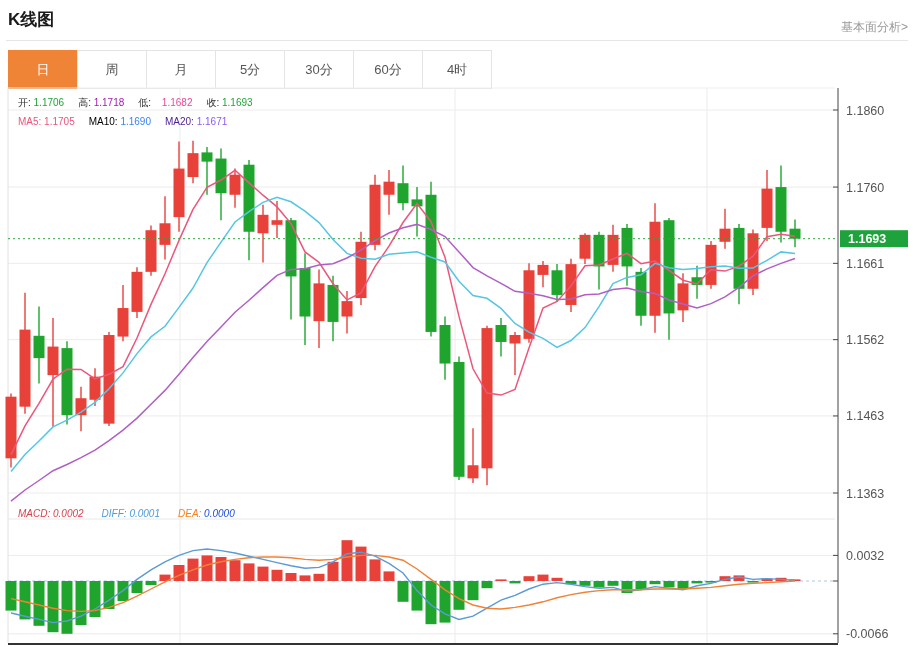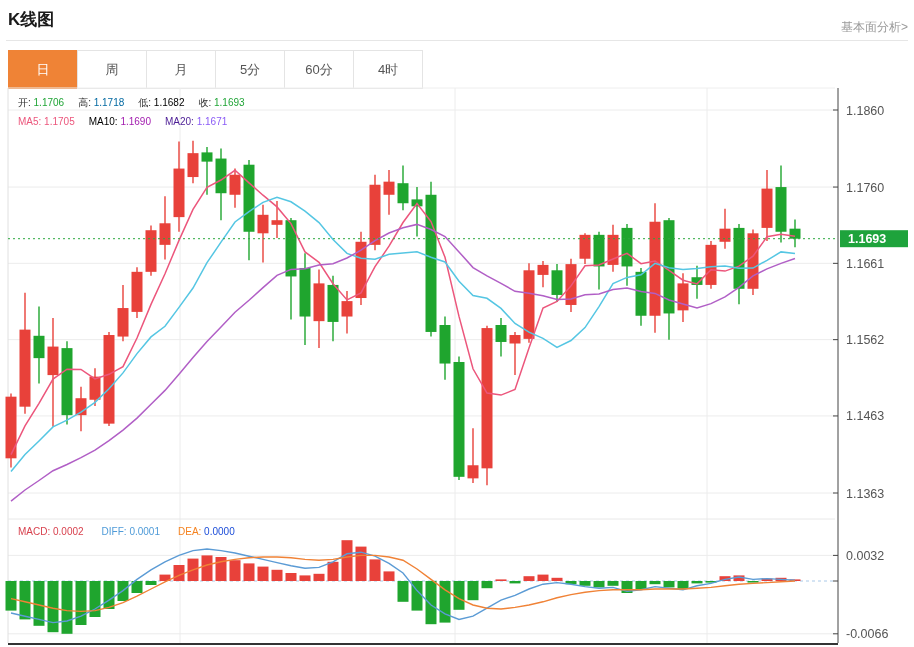--- a/index.html
+++ b/index.html
@@ -13,41 +13,42 @@
 
   .tabbar { position:absolute; left:8px; top:50px; height:39px; display:flex; }
   .tab { width:70px; height:39px; margin-left:-1px; border:1px solid #e4e4e4; background:#fff;
          color:#555; font-size:13px; display:flex; align-items:center; justify-content:center; cursor:pointer; }
   .tab:first-child { margin-left:0; }
   .tab.active { background:#ef8336; border-color:#ef8336; color:#fff; }
 
   .legend-row { position:absolute; display:flex; font-size:10px; white-space:nowrap; pointer-events:none; }
   #legend-ohlc { left:18px; top:96px; }
   #legend-ma   { left:18px; top:116px; }
-  #legend-macd { left:18px; top:526px; }
+  #legend-macd { left:18px; top:508px;font-style:italic; }
   .legend-item { margin-right:14px; }
   .legend-item .lbl { color:#333; }
   #legend-macd .legend-item { margin-right:18px; }
 
   svg text { font-family:"Liberation Sans","DejaVu Sans",sans-serif; }
 </style>
 </head>
 <body>
 
 <div id="app">
 
   <div class="hdr-title">K线图</div>
   <div class="hdr-link">基本面分析&gt;</div>
   <div class="hdr-divider"></div>
 
   <div class="tabbar">
       <div class="tab active">日</div>
       <div class="tab">周</div>
       <div class="tab">月</div>
       <div class="tab">5分</div>
+      <div class="tab">30分</div>
       <div class="tab">60分</div>
       <div class="tab">4时</div>
     </div>
 
   <svg id="chart" width="914" height="564" viewBox="0 83 914 564" style="position:absolute; left:0; top:83px;">
       <g>
         <line x1="180" y1="88" x2="180" y2="643" stroke="#ececec" stroke-width="1"></line>
         <line x1="455" y1="88" x2="455" y2="643" stroke="#ececec" stroke-width="1"></line>
         <line x1="707" y1="88" x2="707" y2="643" stroke="#ececec" stroke-width="1"></line>
         <line x1="8" y1="110" x2="835" y2="110" stroke="#ececec" stroke-width="1"></line>
@@ -262,27 +263,27 @@
       <text x="846" y="497.5" font-size="12.5" fill="#555">1.1363</text>
       <line x1="833" y1="581" x2="838" y2="581" stroke="#444" stroke-width="1"></line>
       <line x1="833" y1="555.4" x2="838" y2="555.4" stroke="#444" stroke-width="1"></line>
       <text x="846" y="559.9" font-size="12.5" fill="#555">0.0032</text>
       <line x1="833" y1="633.8" x2="838" y2="633.8" stroke="#444" stroke-width="1"></line>
       <text x="846" y="638.3" font-size="12.5" fill="#555">-0.0066</text>
     </svg>
 
   <div class="legend-row" id="legend-ohlc">
       <span class="legend-item"><span class="lbl">开:</span><span style="color: rgb(33, 165, 55);"> 1.1706</span></span>
-      <span class="legend-item"><span class="lbl">高:</span><span style="color: #0369a1;"> 1.1718</span></span>
-      <span class="legend-item"><span class="lbl">低:</span><span style="color: #000000;"> 1.1682</span></span>
+      <span class="legend-item"><span class="lbl">高:</span><span style="color: #a21caf;"> 1.1718</span></span>
+      <span class="legend-item"><span class="lbl">低:</span><span style="color: #ec4899; margin-left: 8px;"> 1.1682</span></span>
       <span class="legend-item"><span class="lbl">收:</span><span style="color: rgb(33, 165, 55);"> 1.1693</span></span>
     </div>
   <div class="legend-row" id="legend-ma">
       <span class="legend-item"><span class="lbl" style="color: rgb(236, 86, 124); margin-top: 40px;">MA5:</span><span style="color: rgb(236, 86, 124);"> 1.1705</span></span>
-      <span class="legend-item"><span class="lbl" style="color: #000000;">MA10:</span><span style="color: #a21caf; margin-top: 12px;"> 1.1690</span></span>
+      <span class="legend-item"><span class="lbl" style="color: #000000;">MA10:</span><span style="color: #3b82f6; margin-top: 12px;"> 1.1690</span></span>
       <span class="legend-item"><span class="lbl" style="color: #4c1d95;">MA20:</span><span style="color: #8b5cf6;"> 1.1671</span></span>
     </div>
   <div class="legend-row" id="legend-macd">
       <span class="legend-item"><span class="lbl" style="color: rgb(216, 65, 78);">MACD:</span><span style="color: rgb(216, 65, 78);"> 0.0002</span></span>
       <span class="legend-item"><span class="lbl" style="color: rgb(79, 155, 216);">DIFF:</span><span style="color: rgb(79, 155, 216);"> 0.0001</span></span>
       <span class="legend-item"><span class="lbl" style="color: rgb(245, 130, 31);">DEA:</span><span style="color: #1d4ed8;"> 0.0000</span></span>
     </div>
 
 </div>
 

